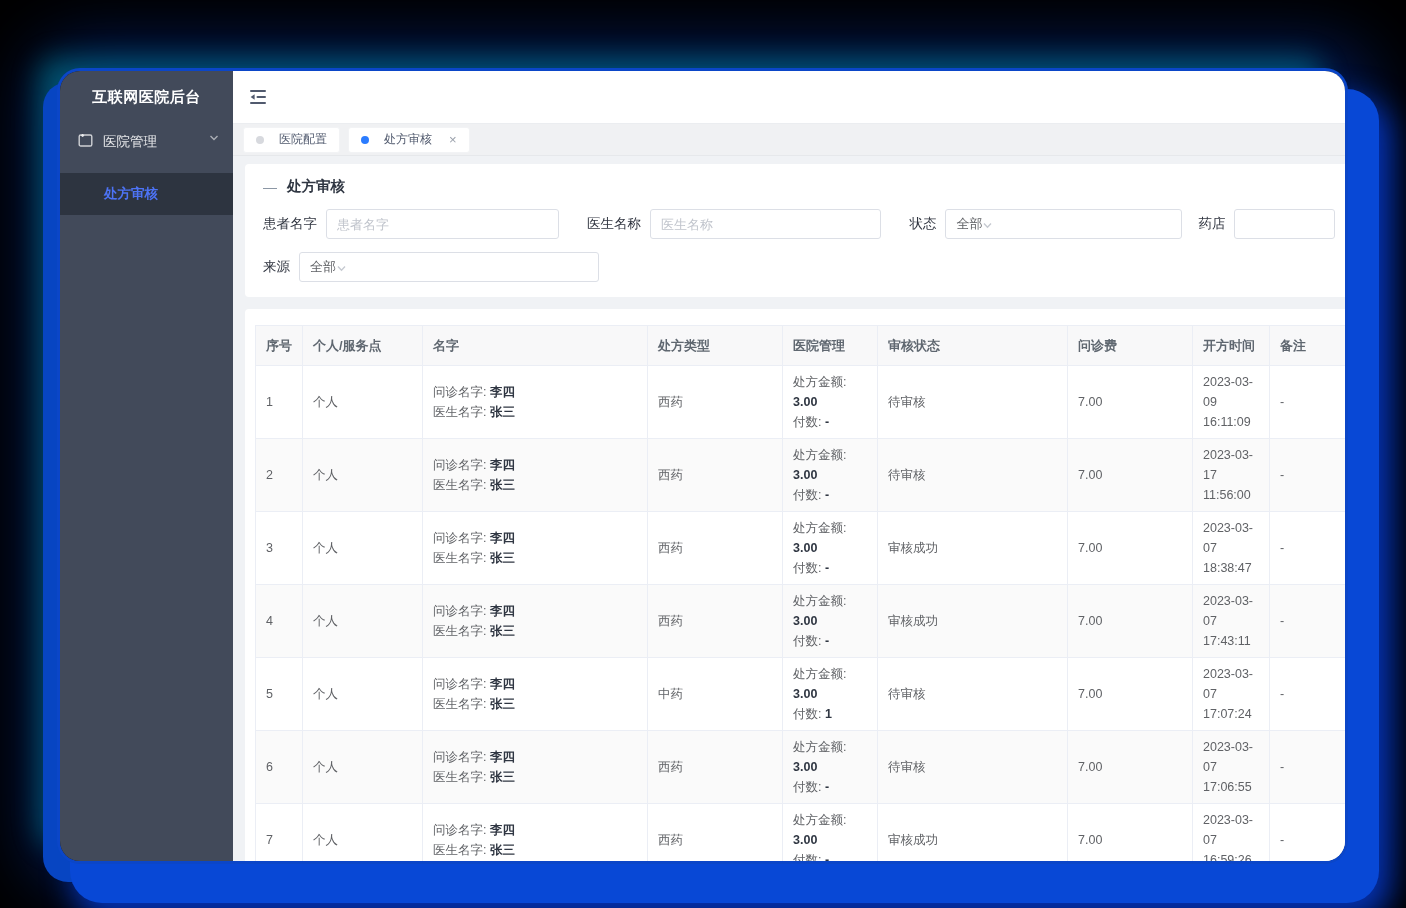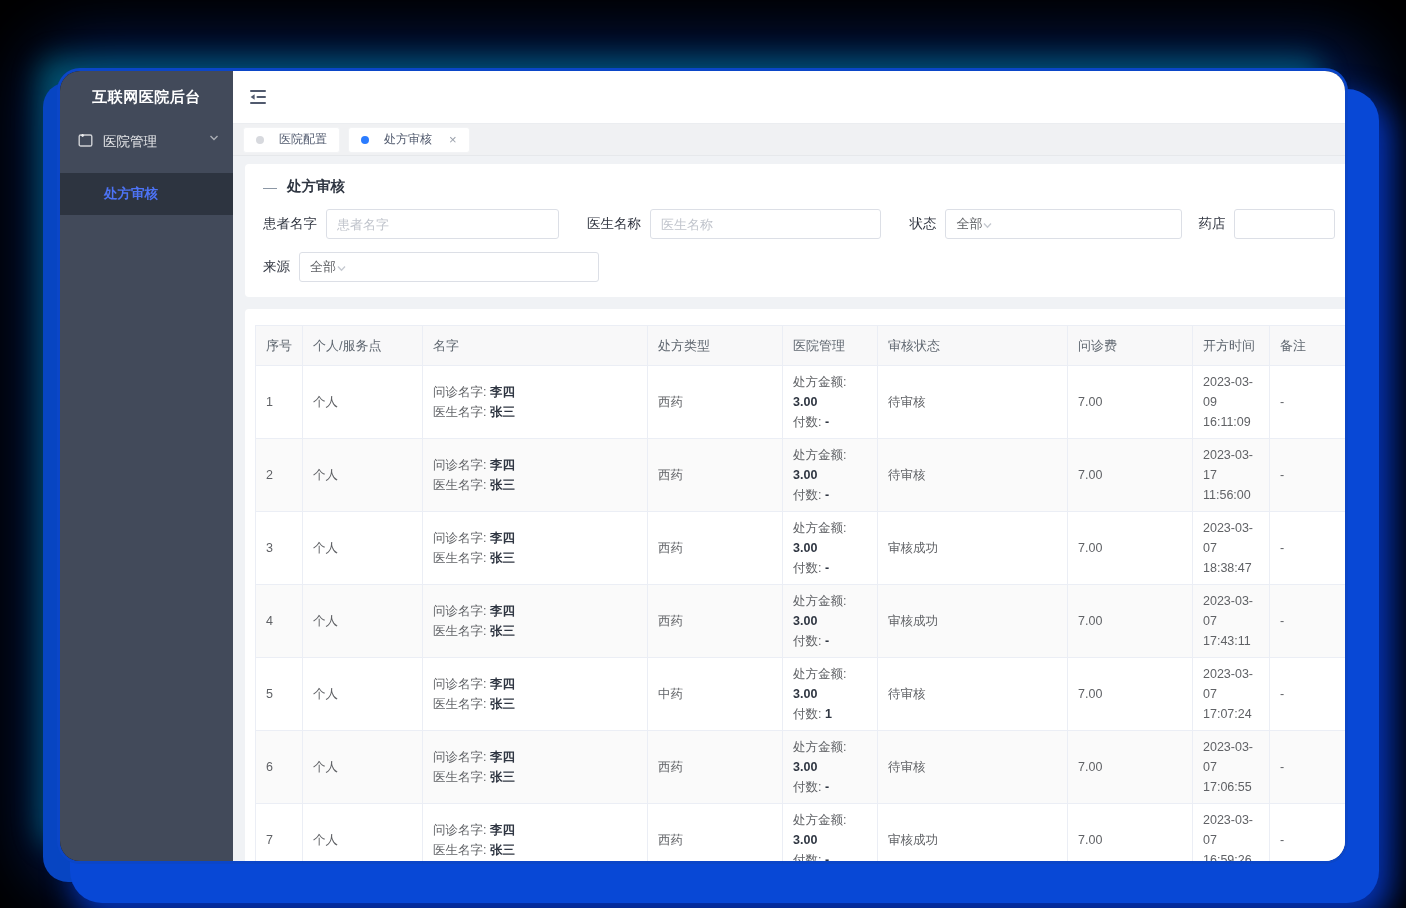--- a/index.html
+++ b/index.html
@@ -84,21 +84,21 @@
   .f-select {
     display:flex; align-items:center; justify-content:flex-start; cursor:pointer;
   }
   .sel-chev { width:11px; height:11px; opacity:.9; }
   .gap28 { width:28px; flex-shrink:0; }
   
   .table-card { margin-top:12px; padding:16px 10px 0 10px; }
   table { border-collapse:collapse; table-layout:fixed; width:1104px; font-size:12.5px; }
   th, td { border:1px solid #ebeef5; text-align:left; vertical-align:middle; }
   th {
-    background:#f8f8f9; color:#5f6770; font-weight:400; font-size:13px;
+    background:#f8f8f9; color:#5f6770; font-weight:700; font-size:13px;
     height:40px; padding:0 10px;
   }
   td { height:54px; padding:6px 10px; color:#606266; }
   tbody tr:nth-child(even) td { background:#fafafa; }
   .two-line div { line-height:20px; }
   .strong { color:#2f3642; font-weight:700; }
 </style>
 </head>
 <body>
 

